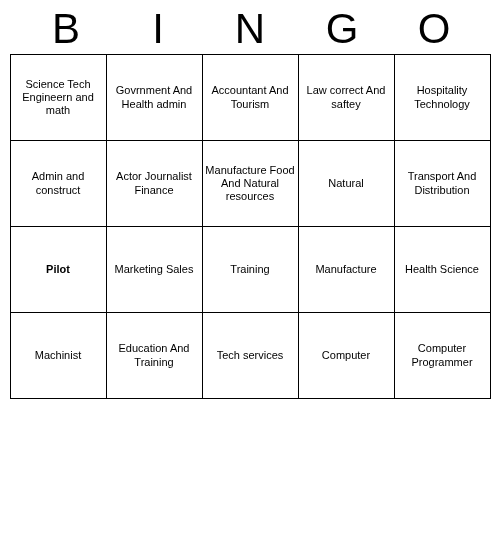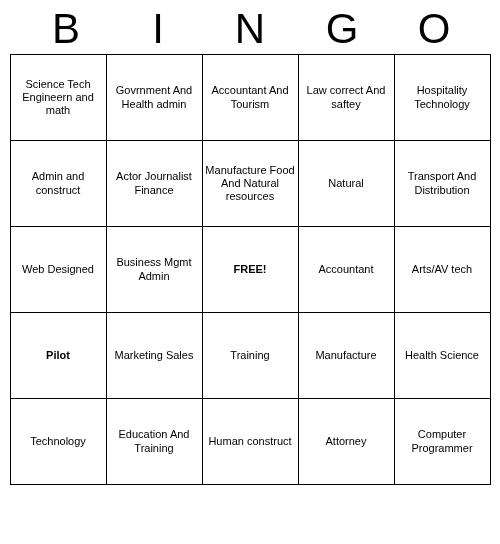--- a/index.html
+++ b/index.html
@@ -71,34 +71,27 @@
         <td>Hospitality Technology</td>
       </tr>
       <tr>
         <td>Admin and construct</td>
         <td>Actor Journalist Finance</td>
         <td>Manufacture Food And Natural resources</td>
         <td>Natural</td>
         <td>Transport And Distribution</td>
       </tr>
       <tr>
-        <td>Web Designed</td>
-        <td>Business Mgmt Admin</td>
-        <td class="cell-free">FREE!</td>
-        <td>Accountant</td>
-        <td>Arts/AV tech</td>
-      </tr>
-      <tr>
         <td class="cell-pilot">Pilot</td>
         <td>Marketing Sales</td>
         <td>Training</td>
         <td>Manufacture</td>
         <td>Health Science</td>
       </tr>
       <tr>
-        <td>Technology</td>
+        <td>Machinist</td>
         <td>Education And Training</td>
-        <td>Human construct</td>
-        <td>Attorney</td>
+        <td>Tech services</td>
+        <td>Computer</td>
         <td>Computer Programmer</td>
       </tr>
     </tbody>
 </table>
 
 </body></html>

